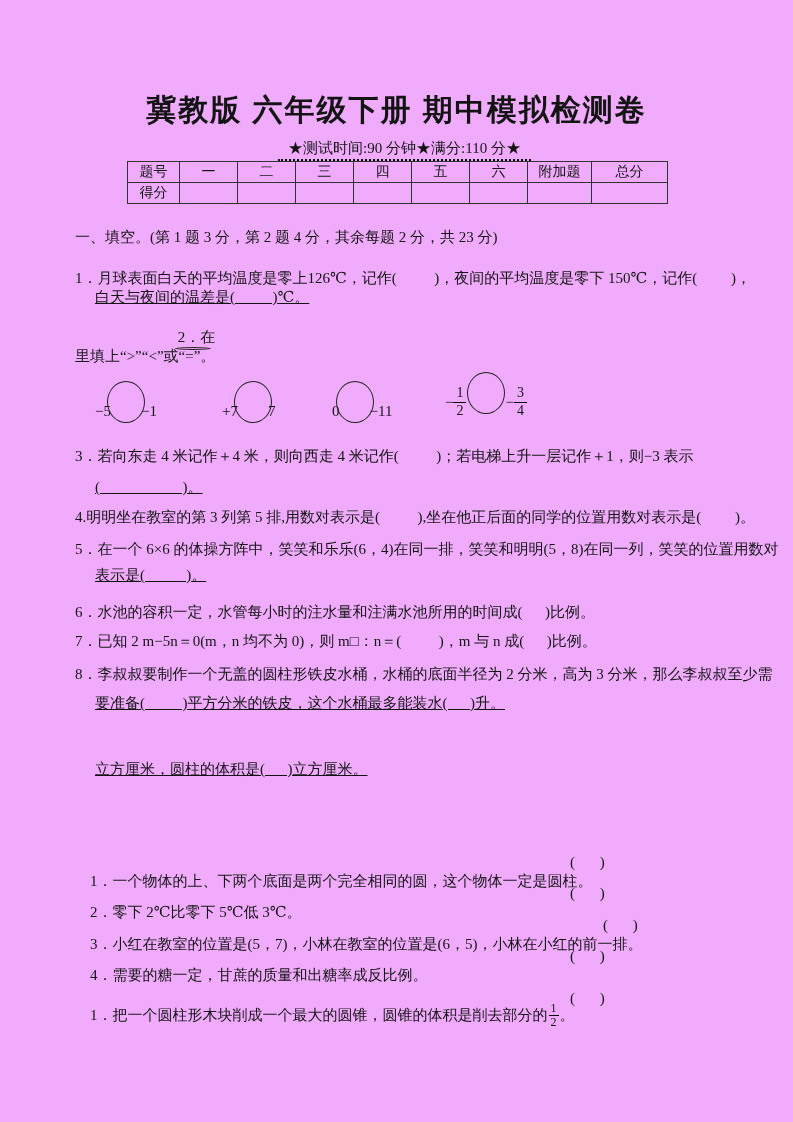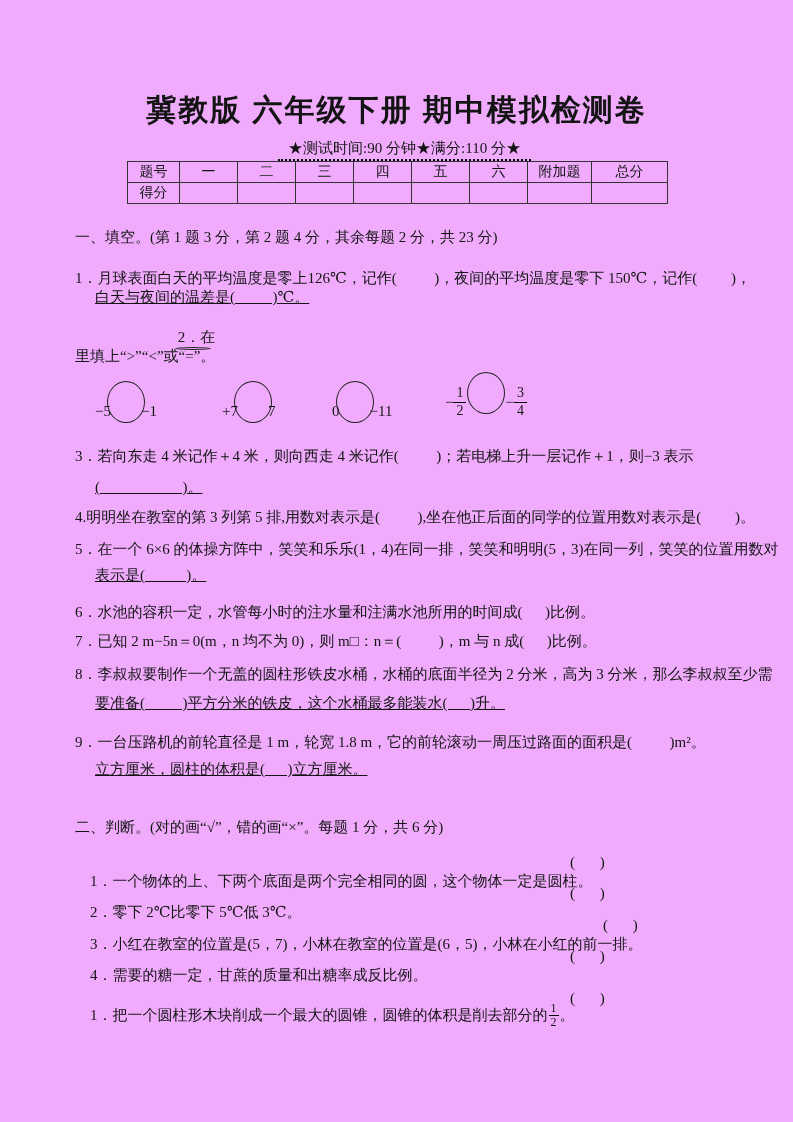--- a/index.html
+++ b/index.html
@@ -207,35 +207,33 @@
         </span>
       </span>
     </span>
   </div>
 
   <div class="line" style="top:447px">3．若向东走 4 米记作＋4 米，则向西走 4 米记作(          )；若电梯上升一层记作＋1，则−3 表示</div>
   <div class="line indent" style="top:478px">(                      )。</div>
 
   <div class="line" style="top:508px">4.明明坐在教室的第 3 列第 5 排,用数对表示是(          ),坐在他正后面的同学的位置用数对表示是(         )。</div>
 
-  <div class="line" style="top:540px">5．在一个 6×6 的体操方阵中，笑笑和乐乐(1，4)在同一排，笑笑和明明(5，3)在同一列，笑笑的位置用数对</div>
+  <div class="line" style="top:540px">5．在一个 6×6 的体操方阵中，笑笑和乐乐(6，4)在同一排，笑笑和明明(5，8)在同一列，笑笑的位置用数对</div>
   <div class="line indent" style="top:566px">表示是(           )。</div>
 
   <div class="line" style="top:603px">6．水池的容积一定，水管每小时的注水量和注满水池所用的时间成(      )比例。</div>
 
   <div class="line" style="top:632px">7．已知 2 m−5n＝0(m，n 均不为 0)，则 m□：n＝(          )，m 与 n 成(      )比例。</div>
 
   <div class="line" style="top:665px">8．李叔叔要制作一个无盖的圆柱形铁皮水桶，水桶的底面半径为 2 分米，高为 3 分米，那么李叔叔至少需</div>
   <div class="line indent" style="top:694px">要准备(          )平方分米的铁皮，这个水桶最多能装水(      )升。</div>
 
-  <div class="line" style="top:733px">9．一台压路机的前轮直径是 1 m，轮宽 1.8 m，它的前轮滚动一周压过路面的面积是(          )m²。</div>
 
   <div class="line indent" style="top:760px">立方厘米，圆柱的体积是(      )立方厘米。</div>
 
-  <div class="line" style="top:818px">二、判断。(对的画“√”，错的画“×”。每题 1 分，共 6 分)</div>
 
   <div class="line" style="top:853px">
     <span>1．一个物体的上、下两个底面是两个完全相同的圆，这个物体一定是圆柱。</span>
     <span class="paren" style="left:495px">(　 )</span>
   </div>
 
   <div class="line" style="top:884px">
     <span>2．零下 2℃比零下 5℃低 3℃。</span>
     <span class="paren" style="left:495px">(　 )</span>
   </div>

